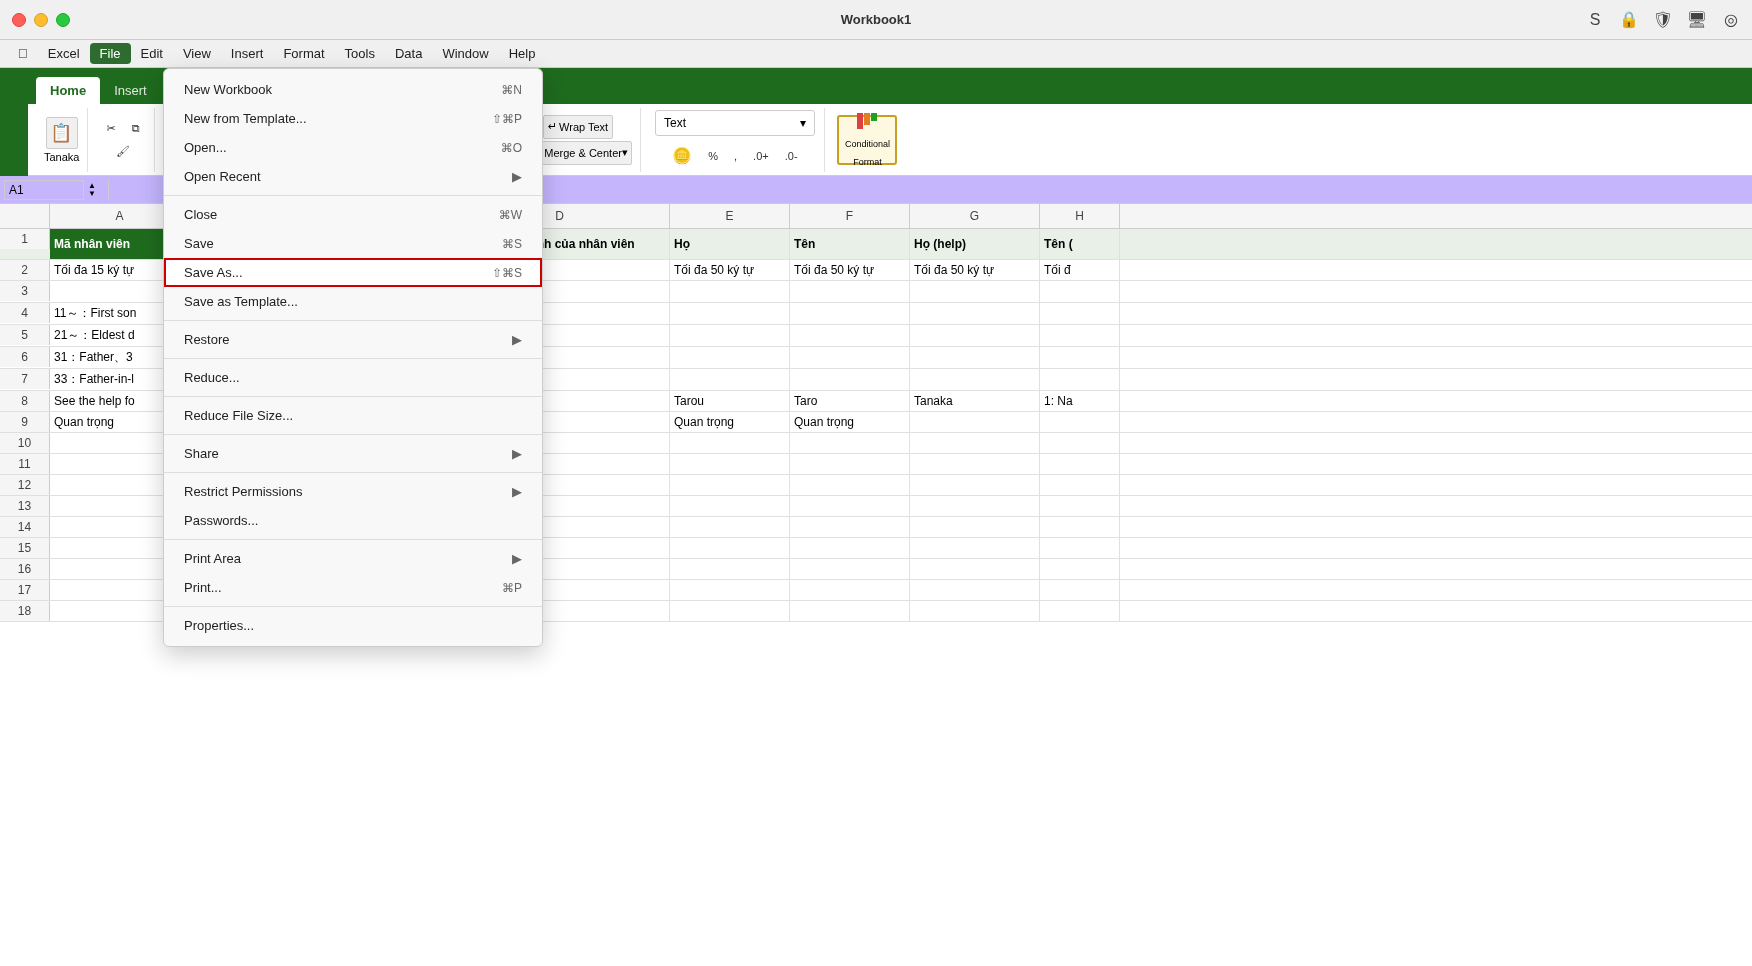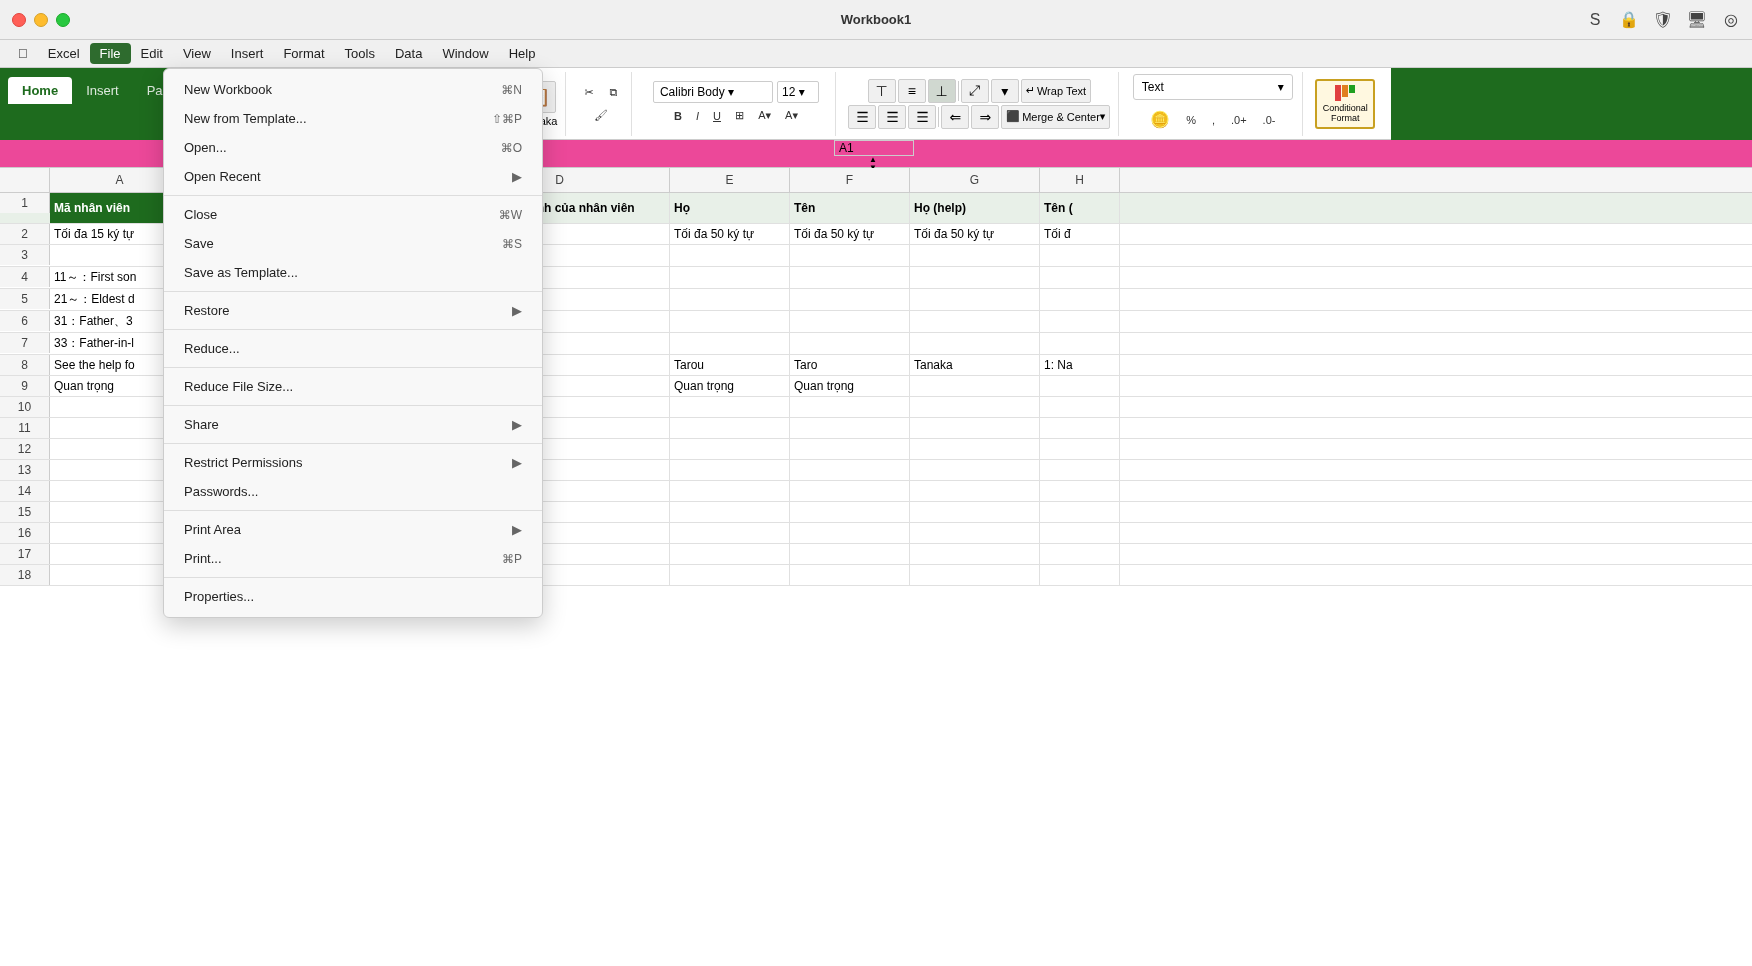--- a/index.html
+++ b/index.html
@@ -38,21 +38,22 @@
       color: #222;
       cursor: pointer;
       border-radius: 4px;
     }
     .menu-item.active { background: #2e6b2e; color: #fff; border-radius: 4px; }
 
     
     .ribbon {
       background: #1e6b1e;
       display: flex;
-      flex-direction: row;
+      flex-direction: column;
+      padding-left: 28px;
     }
     .ribbon-tabs {
       display: flex;
       align-items: flex-end;
       padding: 0 8px;
       height: 36px;
     }
     .ribbon-tab {
       padding: 6px 14px;
       font-size: 13px;
@@ -87,23 +88,22 @@
       gap: 2px;
     }
     .ribbon-group:last-child { border-right: none; }
 
     
     .formula-bar {
       display: flex;
       align-items: center;
       height: 28px;
       border-bottom: 1px solid #ccc;
-      background: #ec4899;
+      background: #c4b5fd;
       padding: 0 4px;
-      flex-direction: column;
     }
     .cell-ref-box {
       width: 80px;
       border: 1px solid #ccc;
       height: 20px;
       font-size: 12px;
       display: flex;
       align-items: center;
       padding: 0 4px;
       margin-right: 4px;
@@ -260,21 +260,21 @@
       height: 26px; border: 1px solid #ccc; border-radius: 3px;
       display: flex; align-items: center; padding: 0 8px; gap: 4px;
       font-size: 12px; cursor: pointer; background: #fff; min-width: 160px;
     }
 
     .cond-format-btn {
       width: 60px; height: 50px;
       border: 2px solid #c8a020;
       background: #fff8e0;
       display: flex; flex-direction: column; align-items: center; justify-content: center;
-      font-size: 10px; cursor: pointer; border-radius: 3px;
+      font-size: 10px; cursor: pointer; border-radius: 3px; gap: 8px;
     }
 
     .ribbon-row1, .ribbon-row2 { display: flex; align-items: center; gap: 4px; }
   </style>
 </head>
 <body>
 
 <div class="title-bar">
   <div class="traffic-lights">
     <div class="tl-red"></div>
@@ -667,20 +667,24 @@
   <div class="dropdown-separator"></div>
 
   <div class="dropdown-item">
     <span>Close</span>
     <span class="shortcut">⌘W</span>
   </div>
   <div class="dropdown-item">
     <span>Save</span>
     <span class="shortcut">⌘S</span>
   </div>
+  <div class="dropdown-item highlighted">
+    <span>Save As...</span>
+    <span class="shortcut">⇧⌘S</span>
+  </div>
   <div class="dropdown-item">
     <span>Save as Template...</span>
   </div>
 
   <div class="dropdown-separator"></div>
 
   <div class="dropdown-item">
     <span>Restore</span>
     <span class="arrow">▶</span>
   </div>

